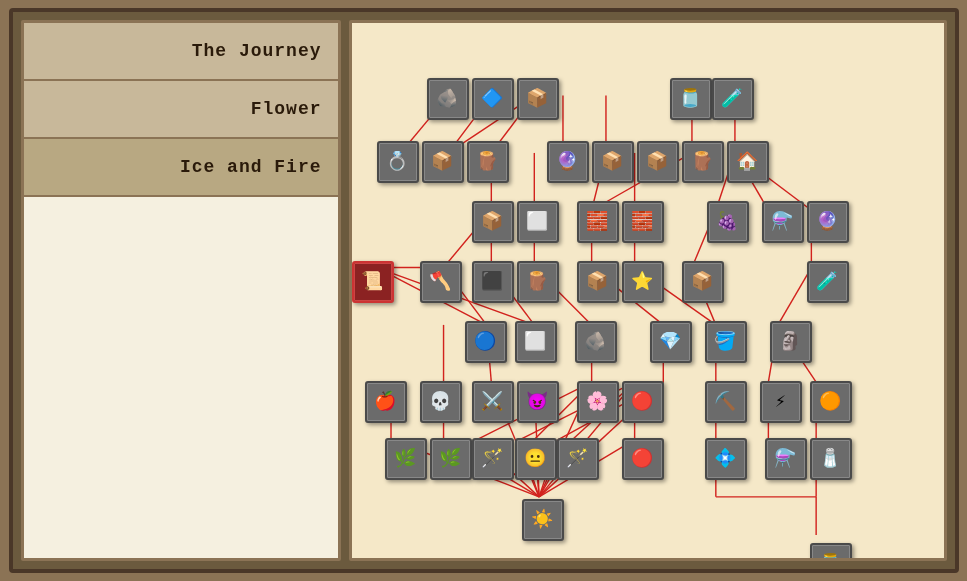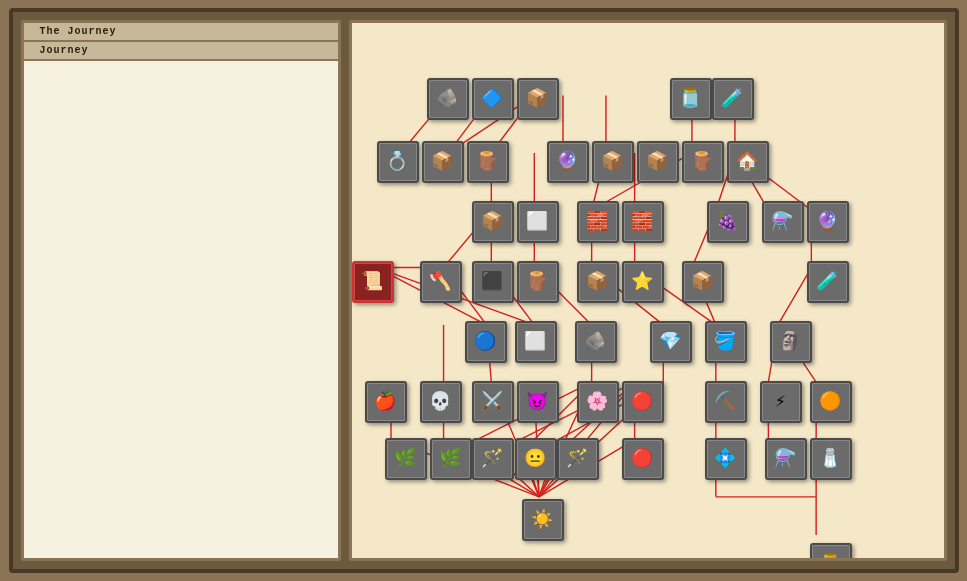--- a/index.html
+++ b/index.html
@@ -30,29 +30,30 @@
       width: 320px;
       background: #F5F0E0;
       border: 3px solid #8B7355;
       border-radius: 2px;
       display: flex;
       flex-direction: column;
       overflow: hidden;
     }
 
     .sidebar-item {
-      padding: 3px 16px;
-      font-size: 10px;
+      padding: 18px 16px;
+      font-size: 18px;
       font-weight: bold;
       cursor: pointer;
       background: #C8B89A;
       border-bottom: 2px solid #8B7355;
       color: #2A1A0A;
       letter-spacing: 1px;
       user-select: none;
+      text-align: right;
     }
 
     .sidebar-item.active {
       background: #B8A882;
     }
 
     .sidebar-inner {
       position: relative;
       flex: 1;
     }
@@ -108,21 +109,22 @@
       line-height: 1;
     }
   </style>
 </head>
 <body>
 
 <div class="outer-frame">
   <div class="sidebar">
     <div class="sidebar-inner">
       <div class="sidebar-item">The Journey</div>
-      <div class="sidebar-item">Journey</div>
+      <div class="sidebar-item">Flower</div>
+      <div class="sidebar-item active">Ice and Fire</div>
     </div>
   </div>
 
   <div class="main-content">
     <div class="tech-tree">
       <svg class="connections-svg" viewBox="0 0 610 560">
 
         <g stroke="#CC0000" stroke-width="1.5" fill="none" opacity="0.85">
 
           <line x1="96" y1="76" x2="46" y2="136"></line>

